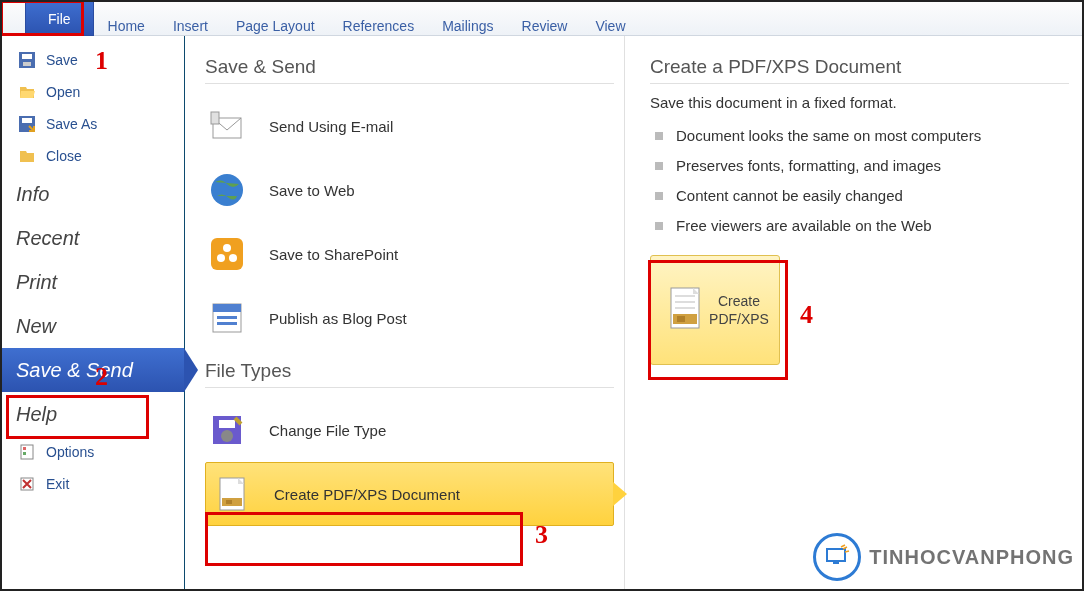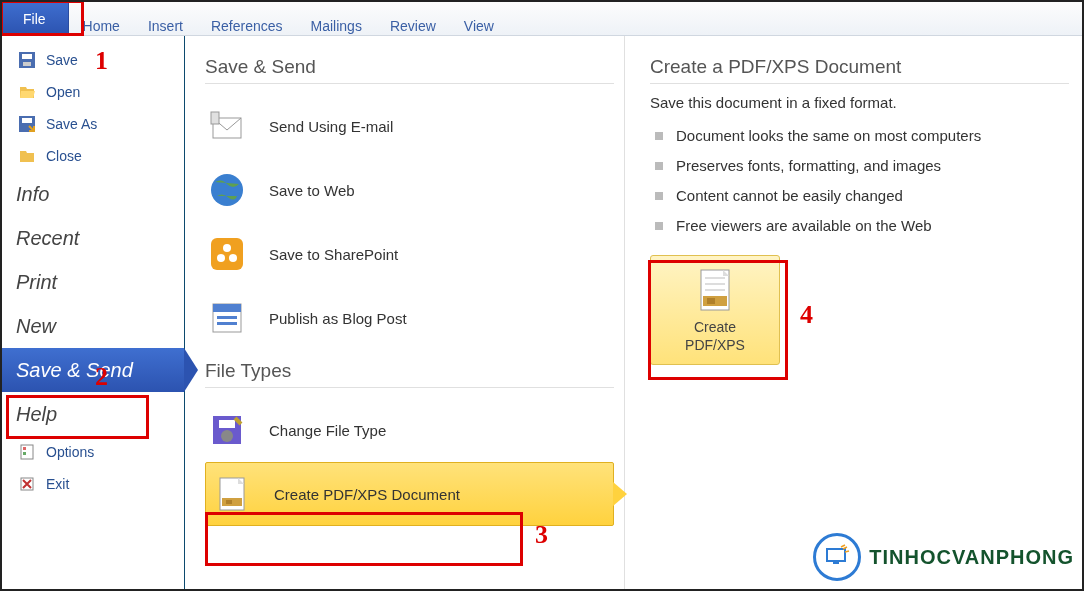--- a/index.html
+++ b/index.html
@@ -1,20 +1,20 @@
 <!DOCTYPE html>
 <html><head>
 <meta charset="utf-8">
 <style>
 * { box-sizing: border-box; margin: 0; padding: 0; }
 body { font-family: "Segoe UI", Tahoma, sans-serif; font-size: 14px; background: #fff; color: #333; width: 1084px; height: 591px; overflow: hidden; position: relative; }
 
 .ribbon { display: flex; height: 36px; background: linear-gradient(#fdfdfd,#eef2f7); border-bottom: 1px solid #d0d7e0; align-items: center; }
 .ribbon .tab { padding: 8px 14px; height: 36px; line-height: 36px; color: #3a5fa5; cursor: pointer; position: relative; }
-.ribbon .tab.file { background: linear-gradient(#3f6fd0,#2c53b0); color: #fff; font-weight: normal; padding: 0 22px; border: 1px solid #2a4ca0; }
+.ribbon .tab.file { background: linear-gradient(#3f6fd0,#2c53b0); color: #fff; font-weight: normal; padding: 0 22px; border: 1px solid #2a4ca0; margin-left: 25px; }
 
 .container { display: flex; height: 555px; }
 .sidebar { width: 185px; background: #fff; border-right: 1px solid #0c4a6e; padding-top: 8px; position: relative; }
 .sb-item { display: flex; align-items: center; height: 32px; padding-left: 18px; color: #295090; cursor: pointer; }
 .sb-item.plain { font-size: 20px; color: #444; height: 44px; padding-left: 16px; font-style: italic; }
 .sb-item .icon { width: 18px; height: 18px; margin-right: 10px; display:inline-flex; align-items:center; justify-content:center; }
 .sb-item.selected { background: linear-gradient(#3f6fd0,#2c53b0); color:#fff; position: relative; }
 .sb-item.selected::after { content:''; position:absolute; right:-14px; top:0; border-top:22px solid transparent; border-bottom:22px solid transparent; border-left:14px solid #2c53b0; }
 
 .middle { flex: 0 0 440px; padding: 20px 10px 10px 20px; border-right:1px solid #e0e0e0; position:relative; }
@@ -24,39 +24,40 @@
 .midlist .m-item .mlabel { font-size:15px; color:#333; }
 .midlist .m-item.active { background: linear-gradient(#ffe27a,#ffd23e); border:1px solid #e0b020; border-radius:2px; position:relative; padding-left:4px; }
 .midlist .m-item.active::after { content:''; position:absolute; right:-14px; top:50%; margin-top:-12px; border-top:12px solid transparent; border-bottom:12px solid transparent; border-left:14px solid #ffd23e; }
 
 .rightpane { flex:1; padding: 20px 15px 10px 25px; position:relative; }
 .desc { font-size:15px; color:#333; margin-bottom:10px; }
 .bullets { list-style:none; }
 .bullets li { padding-left:26px; position:relative; font-size:15px; color:#333; line-height:30px; }
 .bullets li::before { content:''; position:absolute; left:5px; top:11px; width:8px; height:8px; background:#bbb; }
 
-.bigbtn { margin-top:14px; width:130px; height:110px; background: linear-gradient(#fff4c4,#ffe27a); border:1px solid #e0c050; border-radius:3px; display:flex; flex-direction:column; align-items:center; justify-content:center; cursor:pointer; }
+.bigbtn { margin-top:14px; width:130px; height:110px; background: linear-gradient(#fff4c4,#ffe27a); border:1px solid #e0c050; border-radius:3px; display:flex; flex-direction:row; align-items:center; justify-content:center; cursor:pointer; }
 .bigbtn .bicon { width:48px; height:48px; margin-bottom:4px; }
 .bigbtn .blabel { text-align:center; font-size:14px; color:#444; line-height:18px; }
 
 .logo { position:absolute; right:10px; bottom:10px; display:flex; align-items:center; }
 .logo .lcirc { width:48px; height:48px; border:3px solid #2d7bd4; border-radius:50%; display:flex; align-items:center; justify-content:center; margin-right:8px; }
-.logo .ltext { font-size:20px; font-weight:bold; color:#14532d; letter-spacing:1px; }
+.logo .ltext { font-size:20px; font-weight:bold; color:#737373; letter-spacing:1px; }
 
 .annot { position:absolute; color:#d00; font-size:26px; font-weight:bold; font-family:"Times New Roman",serif; pointer-events:none; }
 .redbox { position:absolute; border:3px solid #d00; pointer-events:none; }
 .outer-border { position:absolute; inset:0; border:2px solid #222; pointer-events:none; }
 </style>
 </head>
 <body>
 
 <div class="ribbon">
   <div class="tab file">File</div>
   <div class="tab">Home</div>
   <div class="tab">Insert</div>
+  <div class="tab">Page Layout</div>
   <div class="tab">References</div>
   <div class="tab">Mailings</div>
   <div class="tab">Review</div>
   <div class="tab">View</div>
 </div>
 
 <div class="container">
 
   <div class="sidebar">
     <div class="sb-item">

